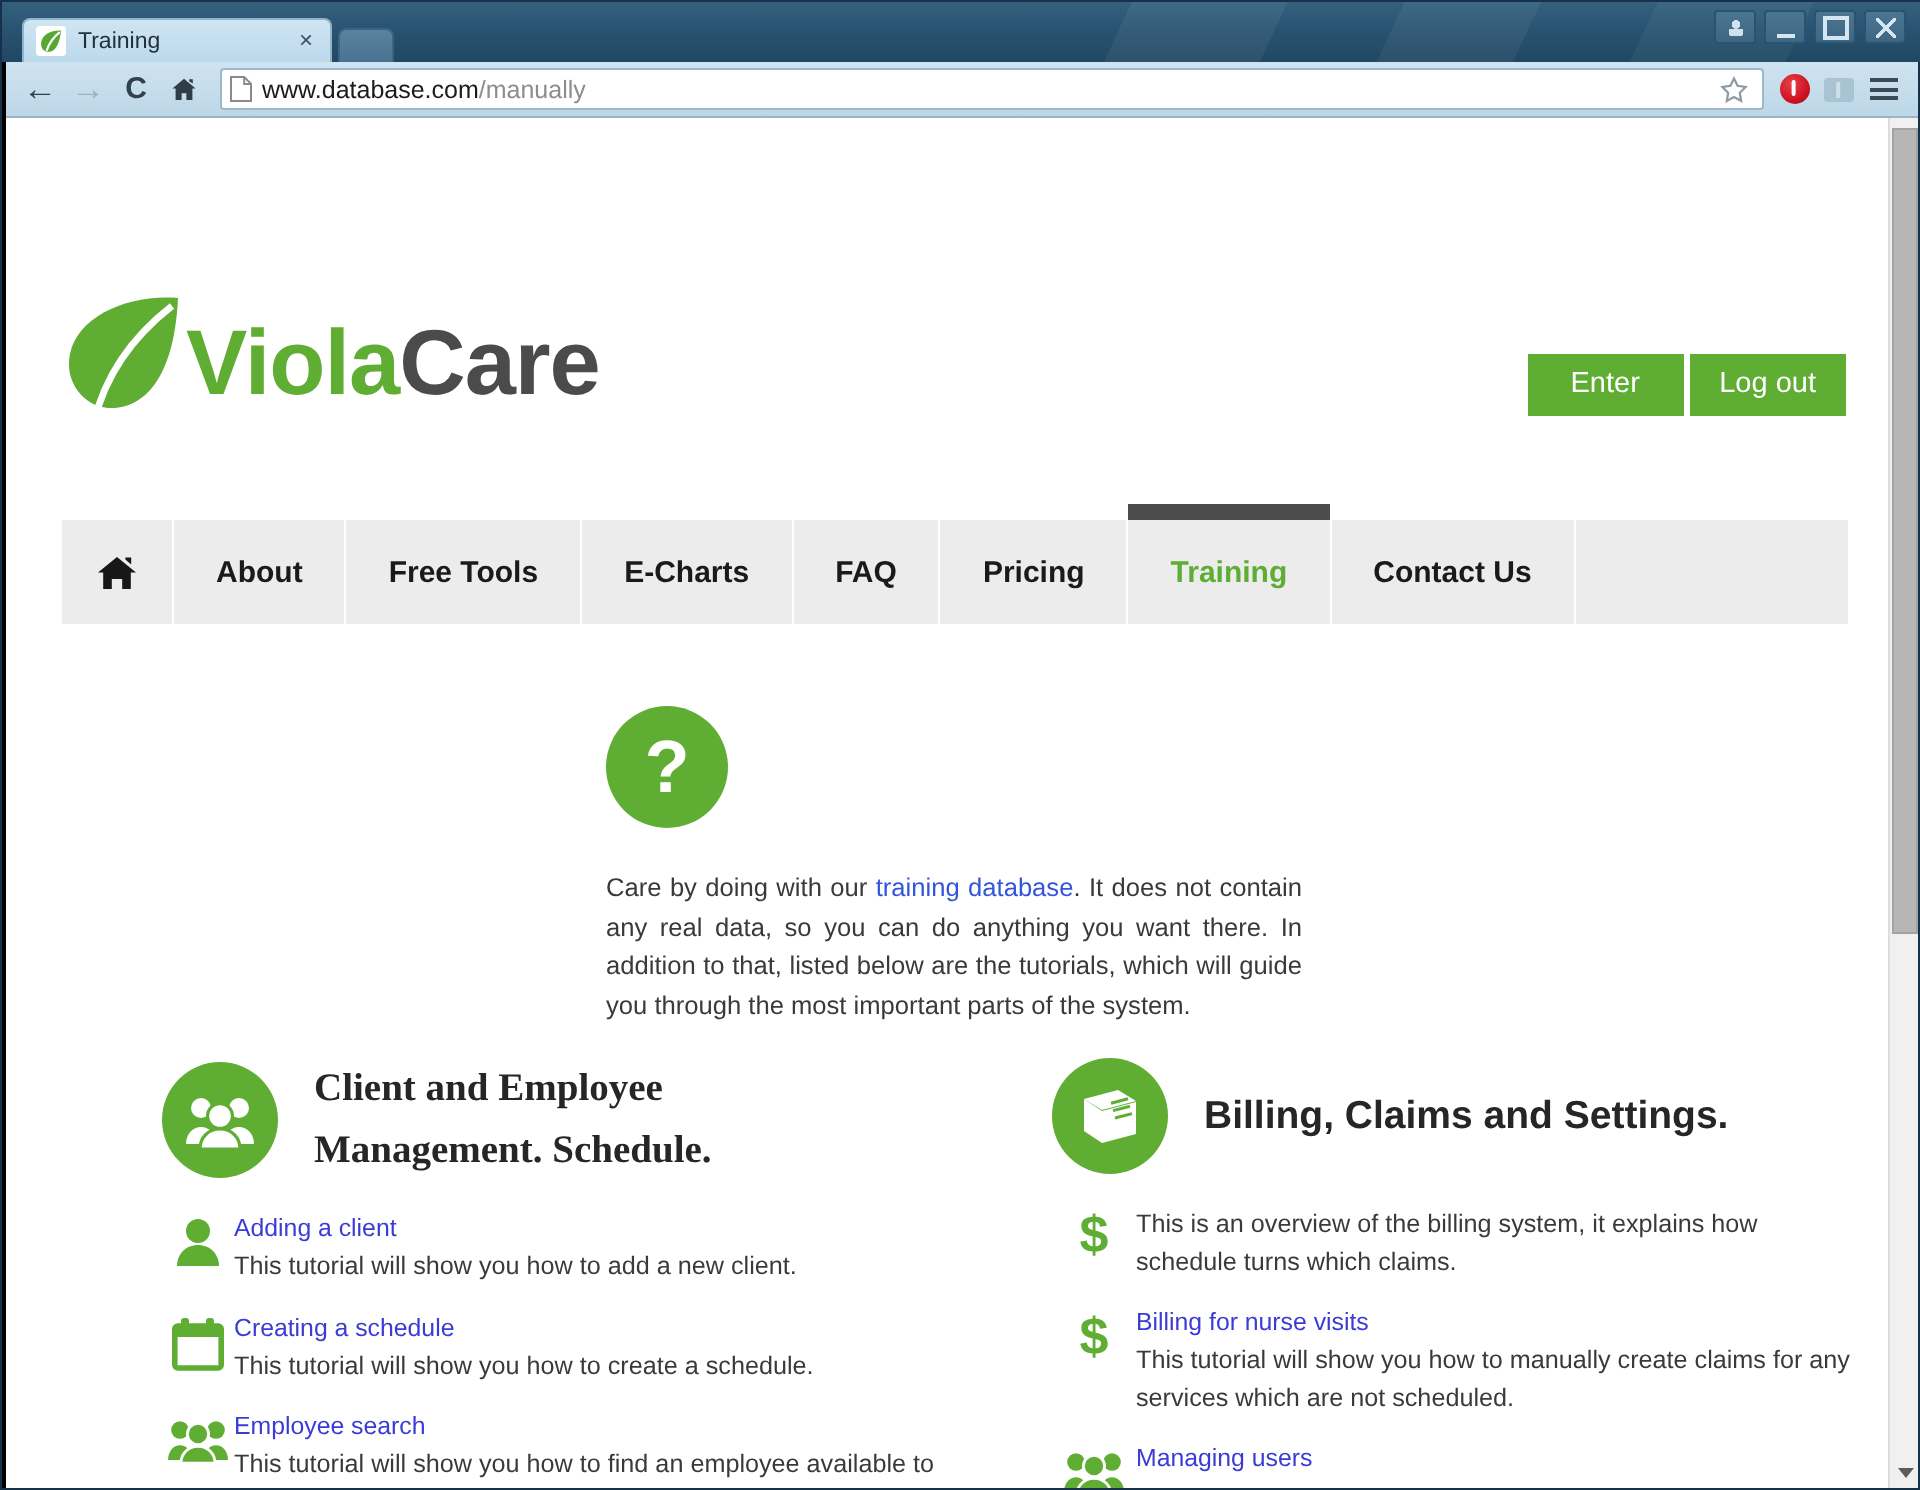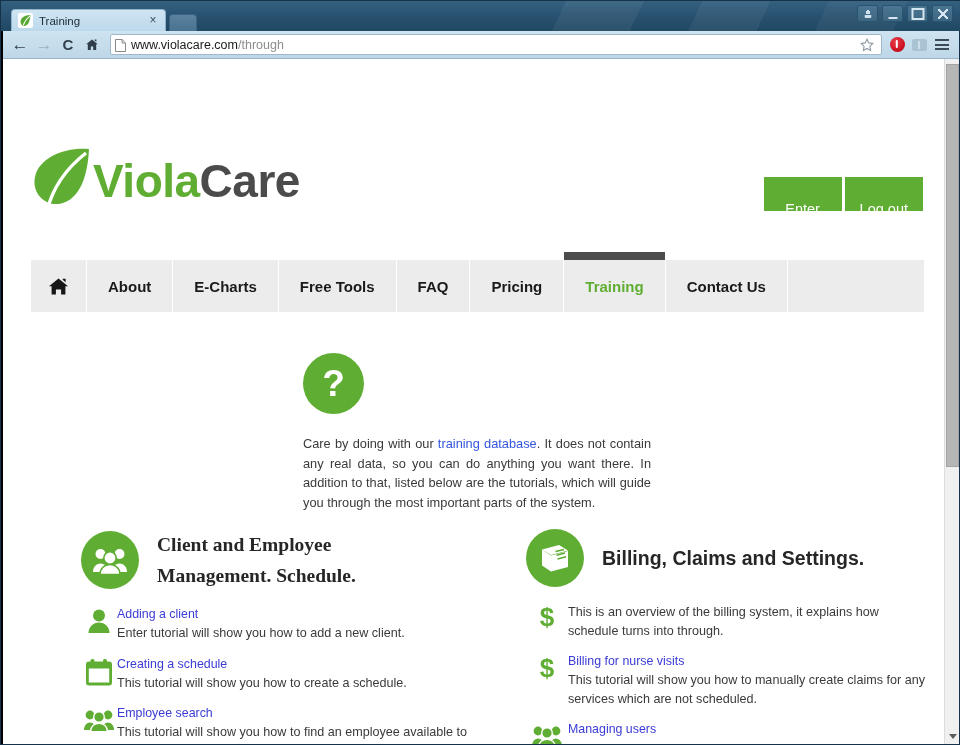--- a/index.html
+++ b/index.html
@@ -179,21 +179,21 @@
   #brand-leaf { width: 62px; height: 72px; flex: 0 0 auto; }
   #brand-text {
     font-size: 46px; font-weight: bold; letter-spacing: -0.5px;
     white-space: nowrap; line-height: 1;
   }
   #brand-viola { color: #5fae33; }
   #brand-care { color: #4b4b4b; font-weight: bold; }
 
   #hdr-actions { position: absolute; right: 21px; top: 118px; display: flex; gap: 3px; }
   .hdr-btn {
-    min-width: 78px; height: 31px; padding: 17px 15px;
+    min-width: 78px; height: 31px; padding: 0 15px;
     background: #5fae33; color: #ffffff; border: none;
     font-family: "Liberation Sans", sans-serif; font-size: 14.5px;
     cursor: pointer; line-height: 31px; text-align: center;
   }
 
   
   #nav {
     position: absolute; left: 28px; top: 201px; width: 893px; height: 52px;
     background: #ececec; display: flex;
   }
@@ -302,21 +302,21 @@
       </svg>
     </div>
 
     <div id="urlbar">
       <span id="url-pageicon">
         <svg width="11" height="13" viewBox="0 0 11 13">
           <path d="M.5.5h6.6L10.5 3.9V12.5H.5z" fill="#ffffff" stroke="#8a8a8a" stroke-width="1"></path>
           <path d="M7.1.8v3.2h3.2" fill="none" stroke="#8a8a8a" stroke-width="1"></path>
         </svg>
       </span>
-      <span id="url-text"><span>www.violacare.com</span><span class="path">/through</span></span>
+      <span id="url-text"><span>www.database.com</span><span class="path">/manually</span></span>
       <span id="url-star">
         <svg width="14" height="14" viewBox="0 0 14 14">
           <path d="M7 1.2l1.8 3.7 4 .6-2.9 2.9.7 4.1L7 10.5l-3.6 2 .7-4.1L1.2 5.5l4-.6z" fill="none" stroke="#8d9aa4" stroke-width="1.1"></path>
         </svg>
       </span>
     </div>
 
     <div class="tb-ext">
         <span id="ext-adblock"></span>
       </div>
@@ -351,22 +351,22 @@
         </div>
 
         <div id="nav">
           <div class="nav-item home">
             <svg width="21" height="19" viewBox="0 0 21 19">
               <path d="M10.5 1.5L1 9.3h2.6V17.5h4.3v-5h5.2v5h4.3V9.3H20z" fill="#171717"></path>
               <path d="M14.7 1.8h2.9v3.4l-2.9-2.5z" fill="#171717"></path>
             </svg>
           </div>
           <div class="nav-item">About</div>
+          <div class="nav-item">Free Tools</div>
           <div class="nav-item">E-Charts</div>
-          <div class="nav-item">Free Tools</div>
           <div class="nav-item">FAQ</div>
           <div class="nav-item">Pricing</div>
           <div class="nav-item active">Training</div>
           <div class="nav-item">Contact Us</div>
           <div id="nav-filler"></div>
         </div>
 
         <div id="hero">
           <div id="hero-head">
             <div class="circ-icon" id="hero-circ">
@@ -395,21 +395,21 @@
 
             <div class="tut">
               <div class="tut-ico">
                 <svg width="24" height="26" viewBox="0 0 24 26">
                   <circle cx="12" cy="7.5" r="6" fill="#5fae33"></circle>
                   <path d="M1.5 25c0-6.2 4.7-10.5 10.5-10.5S22.5 18.8 22.5 25z" fill="#5fae33"></path>
                 </svg>
               </div>
               <div class="tut-body">
                 <a class="tut-link" href="#">Adding a client</a>
-                <div class="tut-desc">Enter tutorial will show you how to add a new client.</div>
+                <div class="tut-desc">This tutorial will show you how to add a new client.</div>
               </div>
             </div>
 
             <div class="tut">
               <div class="tut-ico">
                 <svg width="26" height="28" viewBox="0 0 26 28">
                   <rect x="4.5" y="1" width="4" height="6" rx="1.6" fill="#5fae33"></rect>
                   <rect x="17" y="1" width="4" height="6" rx="1.6" fill="#5fae33"></rect>
                   <rect x="1.4" y="5" width="23.2" height="21" rx="1.5" fill="none" stroke="#5fae33" stroke-width="2.8"></rect>
                   <rect x="1.4" y="5" width="23.2" height="5.5" fill="#5fae33"></rect>
@@ -454,21 +454,21 @@
             <div class="col-title">Billing, Claims and Settings.</div>
           </div>
 
           <div class="tut-list">
 
             <div class="tut">
               <div class="tut-ico">
                   <span class="dollar">$</span>
                 </div>
               <div class="tut-body">
-                <div class="tut-desc">This is an overview of the billing system, it explains how schedule turns into through.</div>
+                <div class="tut-desc">This is an overview of the billing system, it explains how schedule turns which claims.</div>
               </div>
             </div>
 
             <div class="tut">
               <div class="tut-ico">
                   <span class="dollar">$</span>
                 </div>
               <div class="tut-body">
                 <a class="tut-link" href="#">Billing for nurse visits</a>
                 <div class="tut-desc">This tutorial will show you how to manually create claims for any services which are not scheduled.</div>

